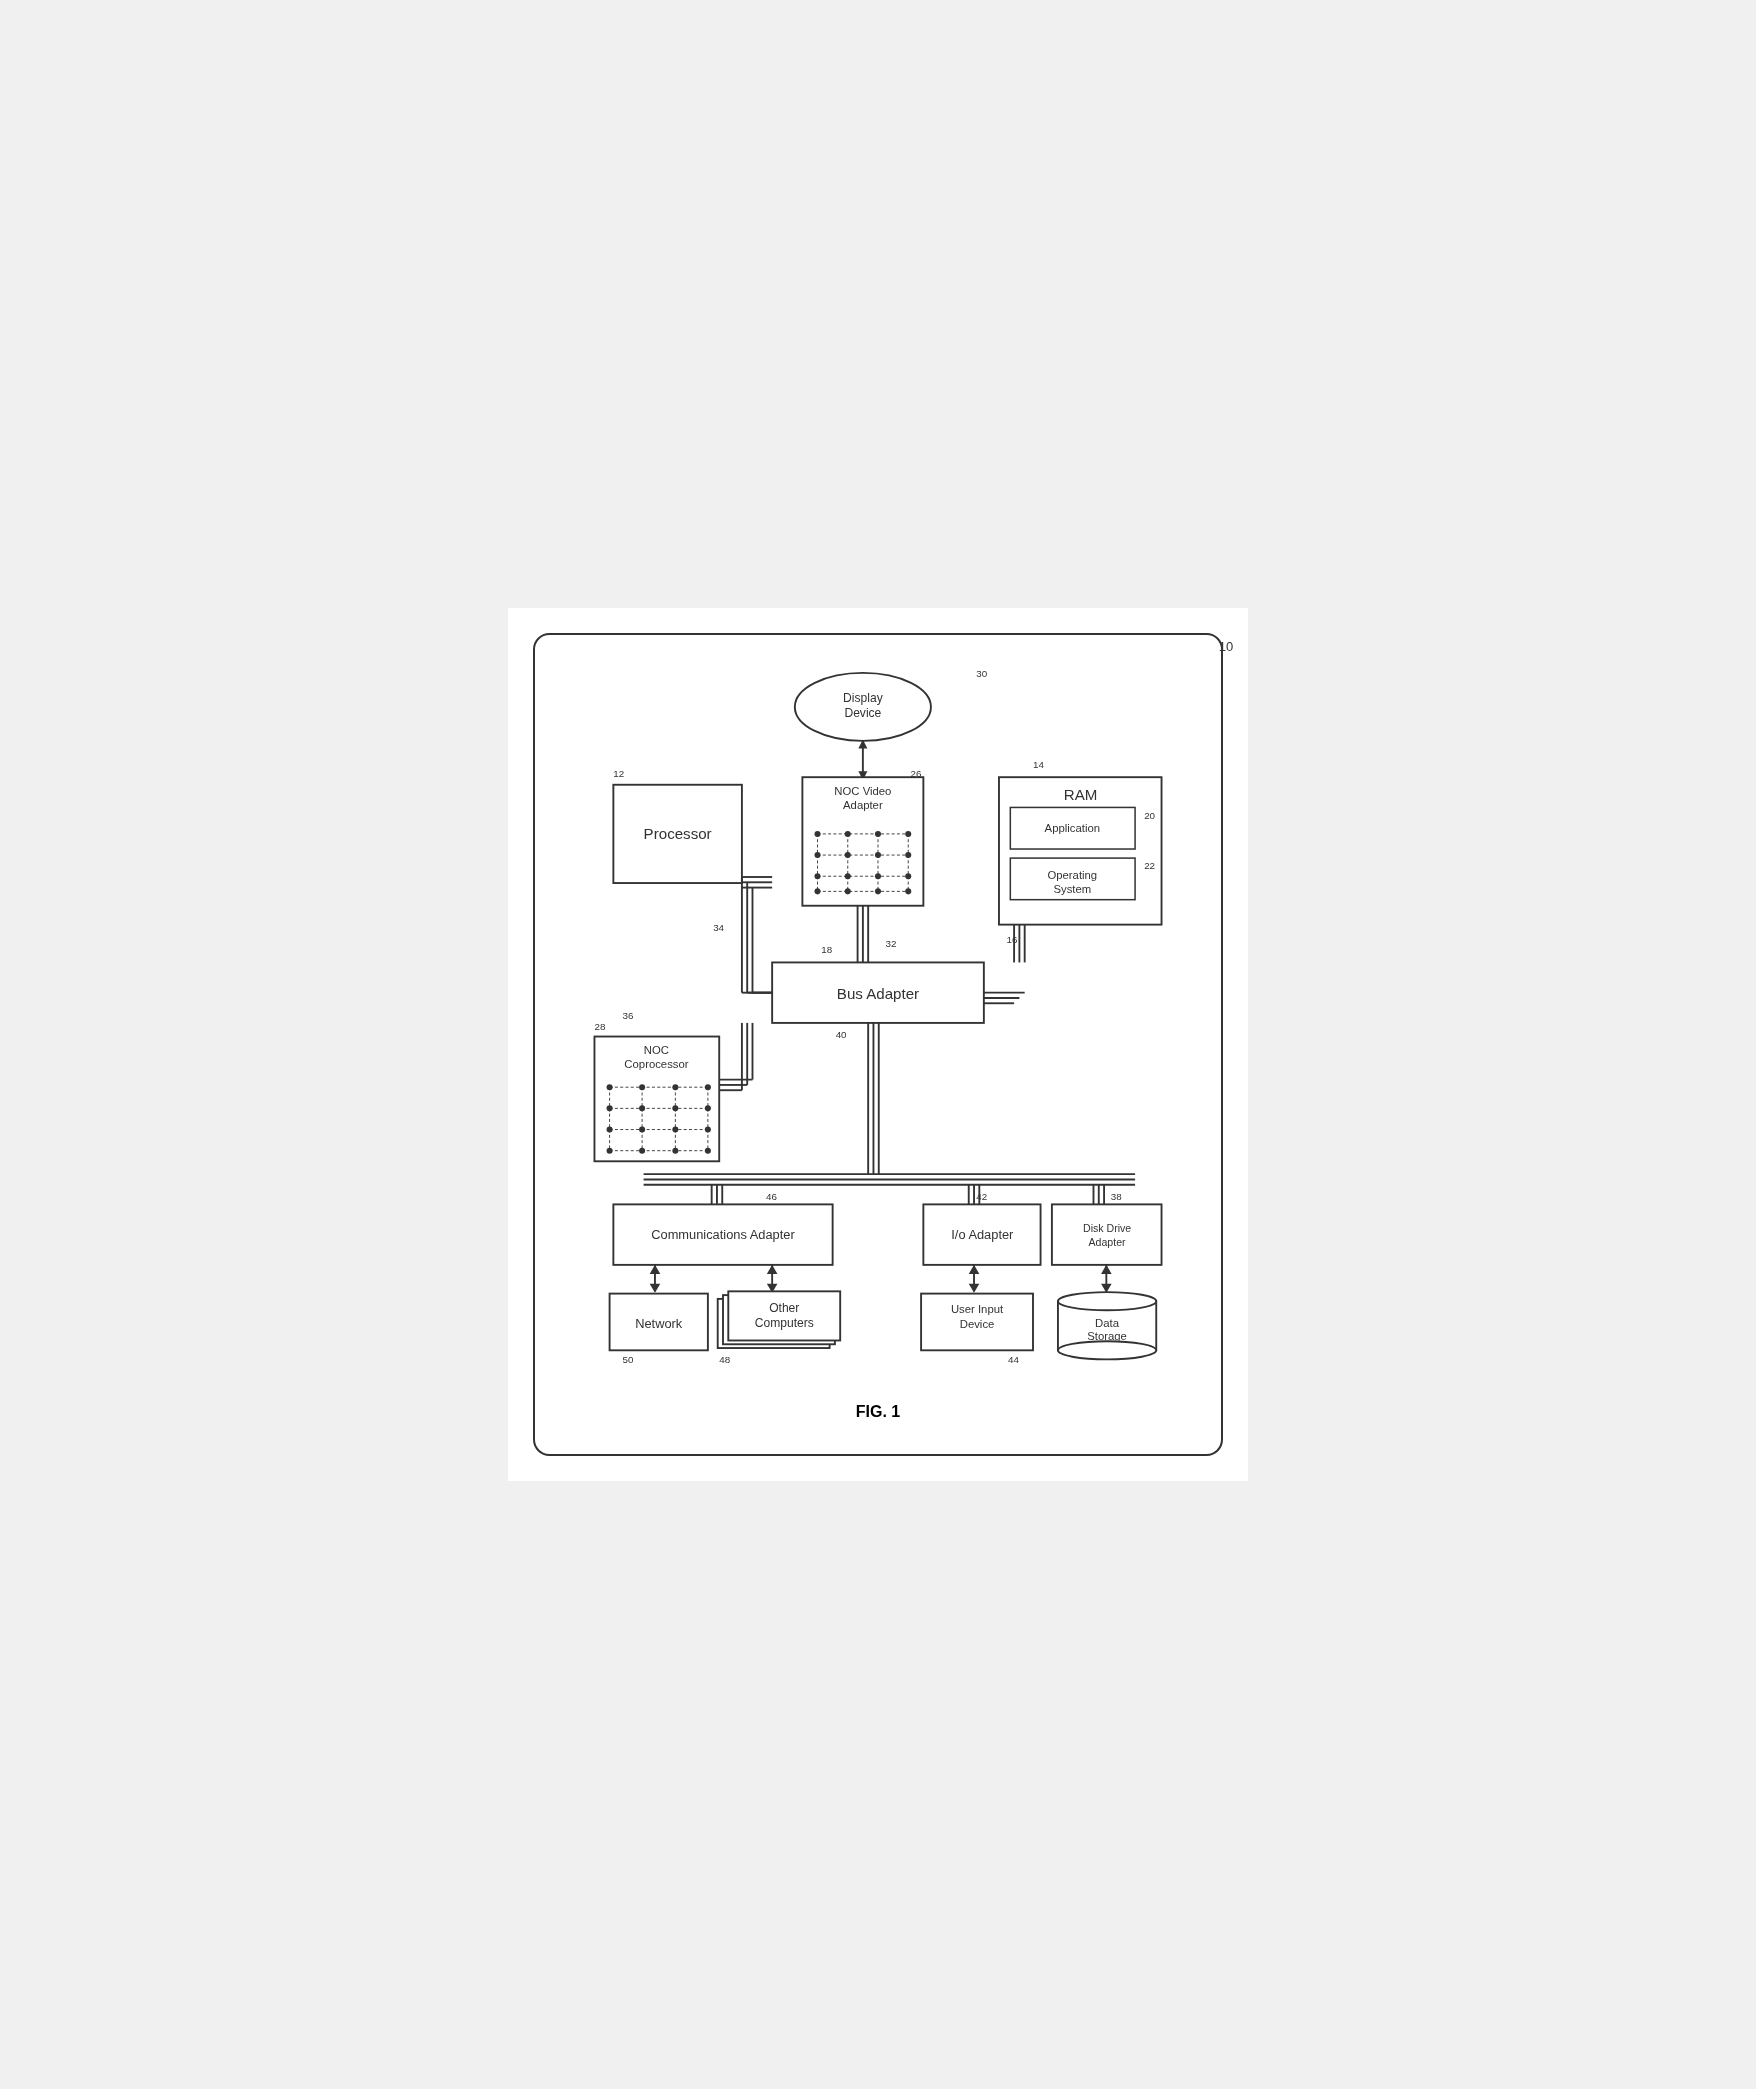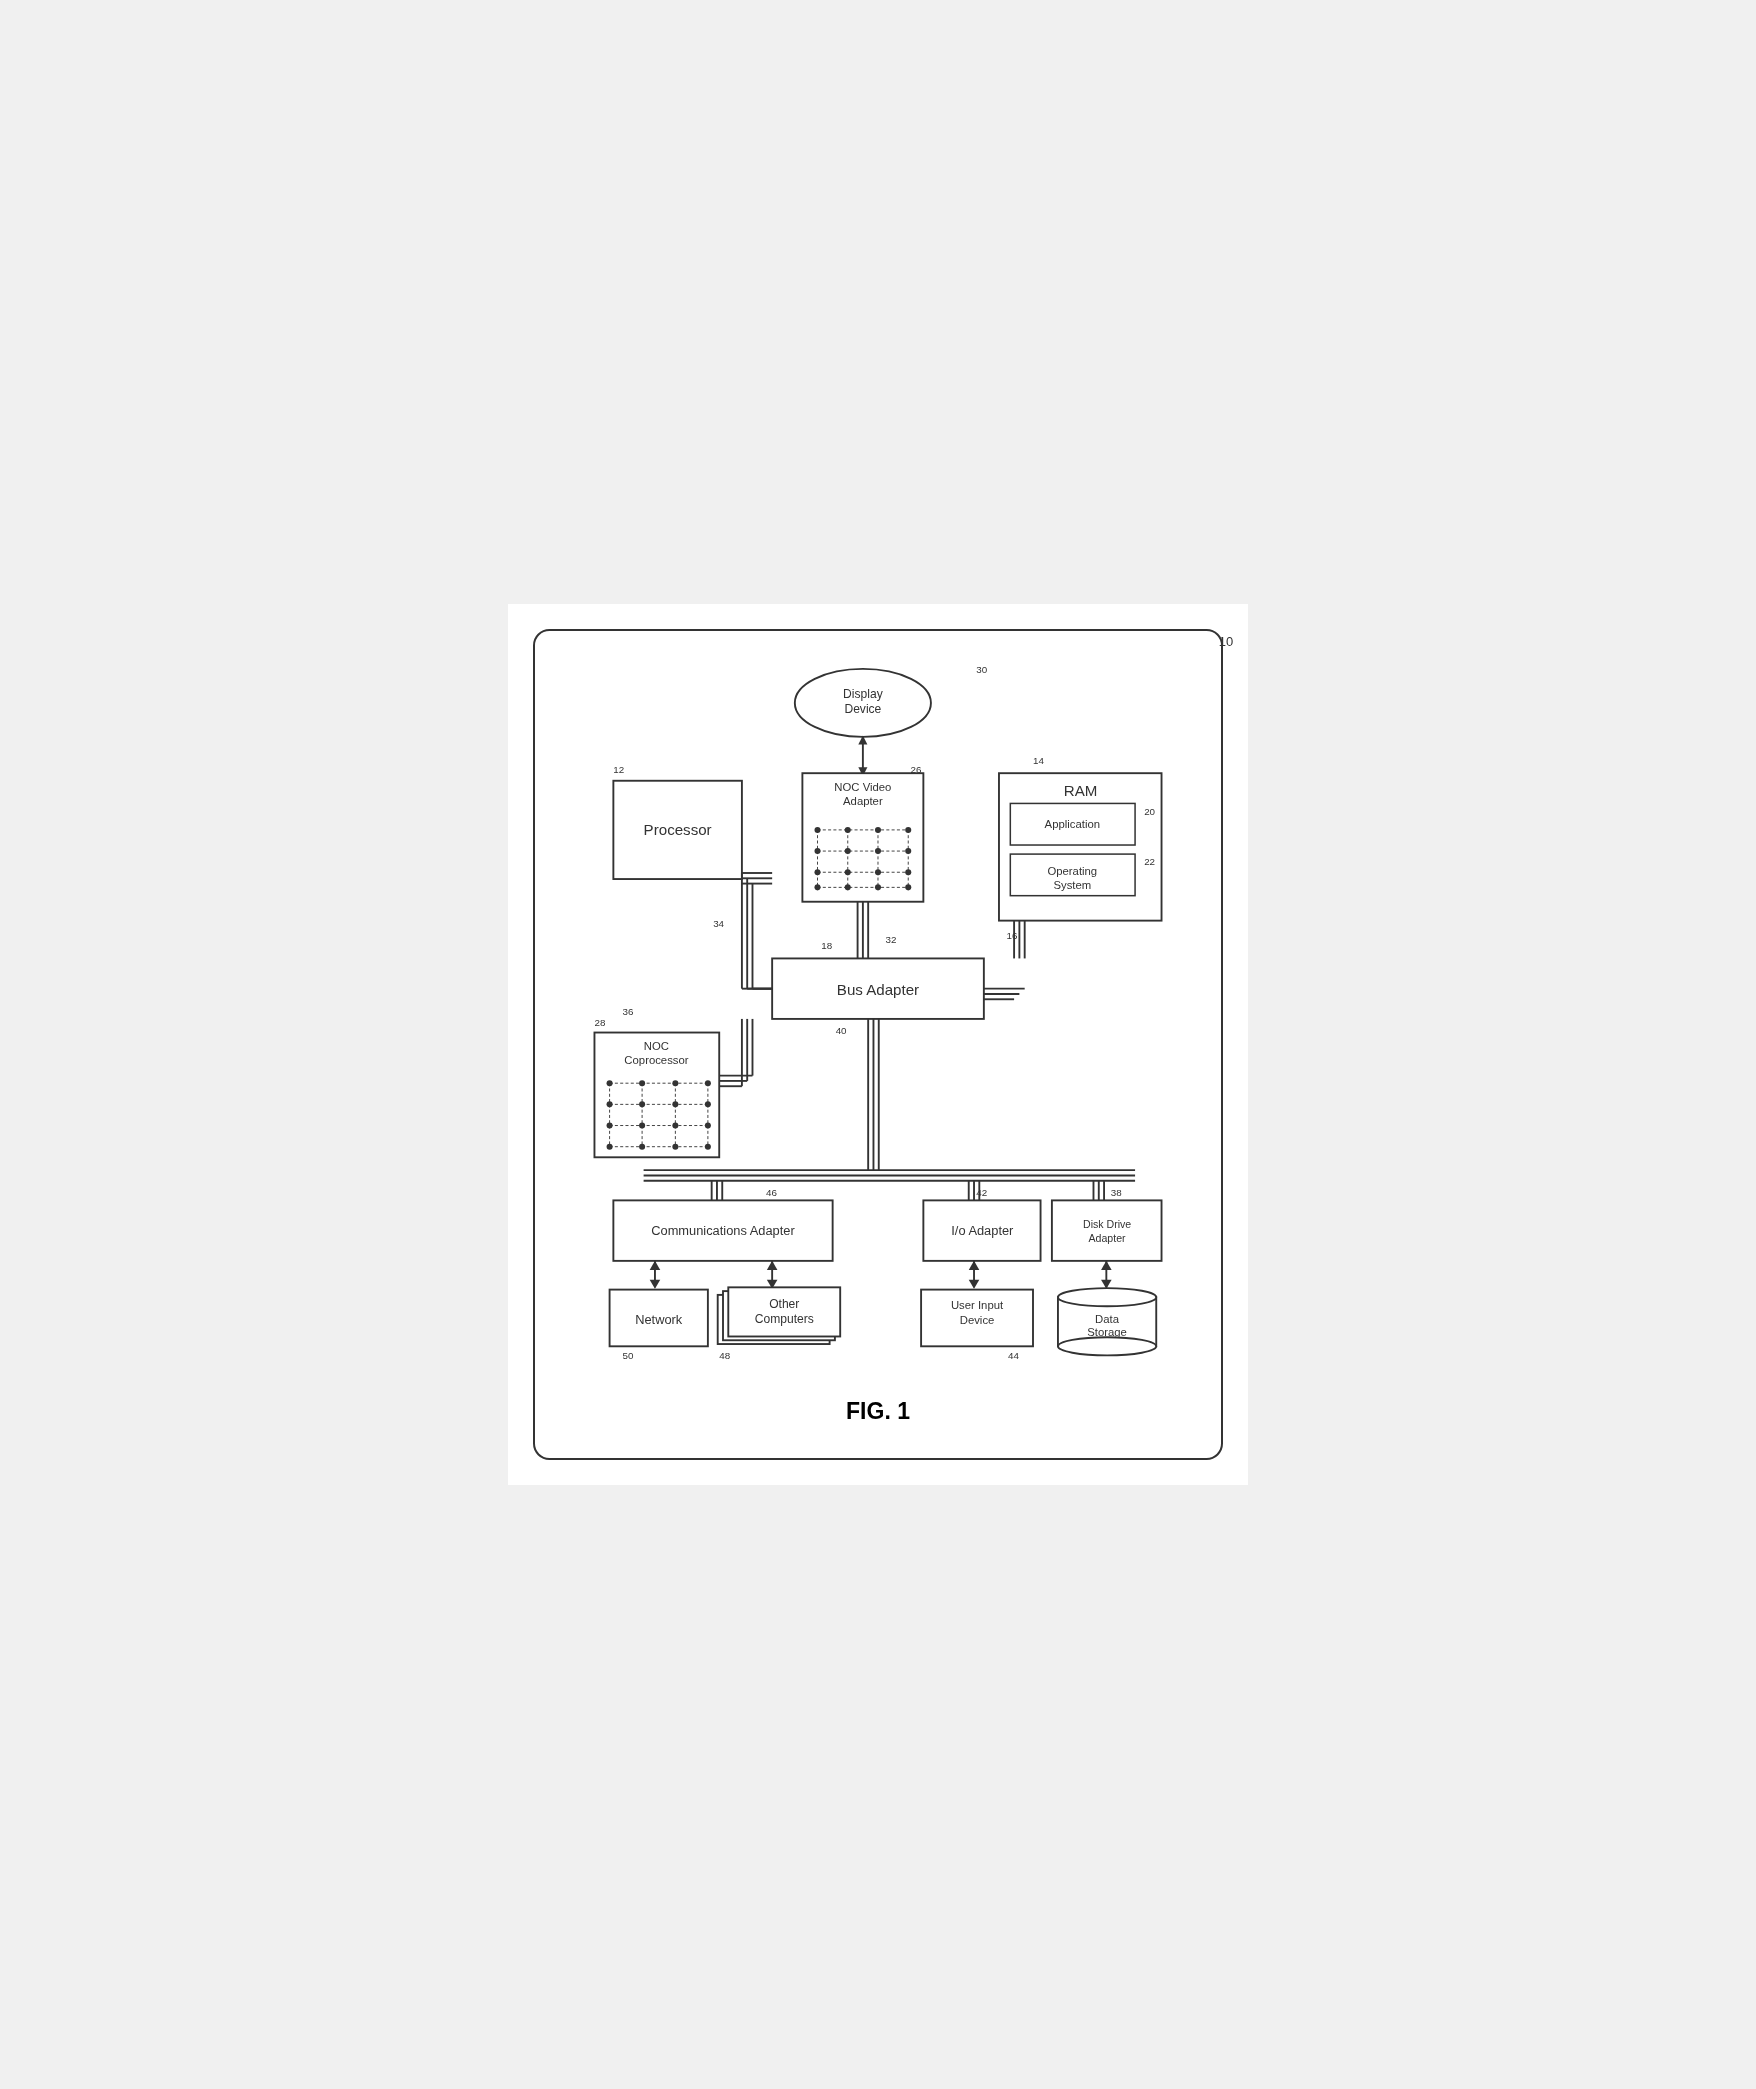--- a/index.html
+++ b/index.html
@@ -37,21 +37,21 @@
       margin-top: 20px;
     }
     
     .diagram-svg {
       width: 100%;
       height: auto;
       display: block;
     }
     .fig-label {
       text-align: center;
-      font-size: 23px;
+      font-size: 16px;
       font-weight: bold;
       margin-top: 16.4px;
     }
   </style>
 </head>
 <body>
 
 <div class="page-container">
   <div class="diagram-border">
     <span class="ref-number ref-10">10</span>

